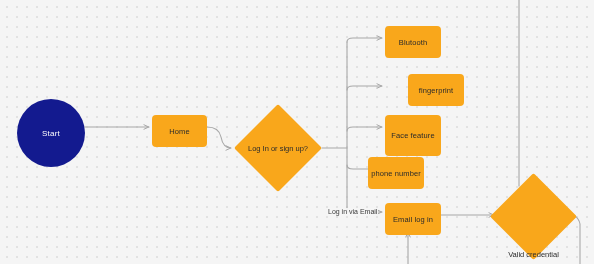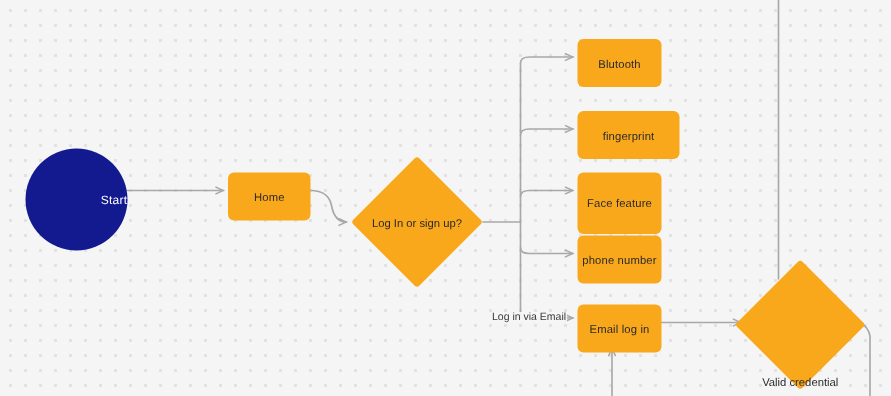--- a/index.html
+++ b/index.html
@@ -111,46 +111,46 @@
       <path d="M441,215 L494,215" marker-end="url(#arw)"></path>
 
       <path d="M519,0 L519,186"></path>
 
       <path d="M562,213 Q578,213 580,224 L580,264"></path>
 
       <path d="M408,264 L408,232" marker-end="url(#arwu)"></path>
     </g>
   </svg>
 
-  <div class="node node-start" style="left:17px; top:99px; width:68px; height:68px;justify-content:flex-end;">
+  <div class="node node-start" style="left:17px; top:99px; width:68px; height:68px;">
     <span>Start</span>
   </div>
 
   <div class="node node-box" style="left:152px; top:115px; width:55px; height:16px;">
     <span>Home</span>
   </div>
 
   <div class="node node-diamond" style="left:234px; top:104px; width:88px; height:88px;">
     <span class="dia-shape"></span>
     <span class="dia-label">Log In or sign up?</span>
   </div>
 
   <div class="node node-box" style="left:385px; top:26px; width:56px; height:25px;">
     <span>Blutooth</span>
   </div>
 
-  <div class="node node-box" style="left:385px; top:74px; width:68px; height:25px;">
+  <div class="node node-box" style="left:408px; top:74px; width:56px; height:25px;">
     <span>fingerprint</span>
   </div>
 
   <div class="node node-box" style="left:385px; top:115px; width:56px; height:41px;">
     <span>Face feature</span>
   </div>
 
-  <div class="node node-box" style="left:385px; top:157px; width:56px; height:25px;text-align:center;">
+  <div class="node node-box" style="left:368px; top:157px; width:56px; height:25px;text-align:center;">
     <span>phone number</span>
   </div>
 
   <div class="node node-box" style="left:385px; top:203px; width:56px; height:25px;">
     <span>Email log in</span>
   </div>
 
   <div class="node node-diamond" style="left:490px; top:173px; width:87px; height:87px;align-items:flex-end;">
     <span class="dia-shape"></span>
     <span class="dia-label">Valid credential</span>

